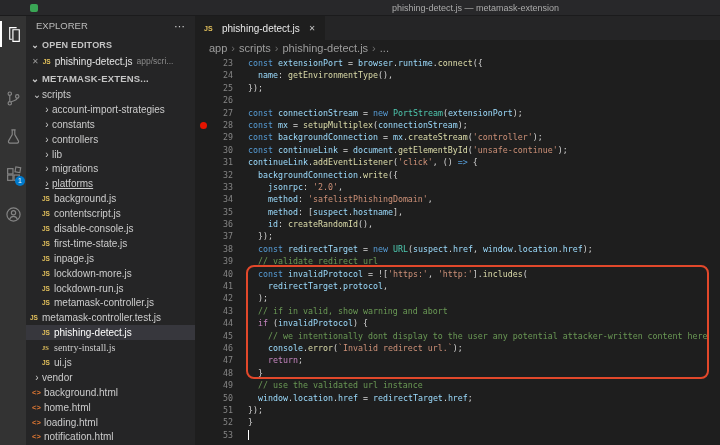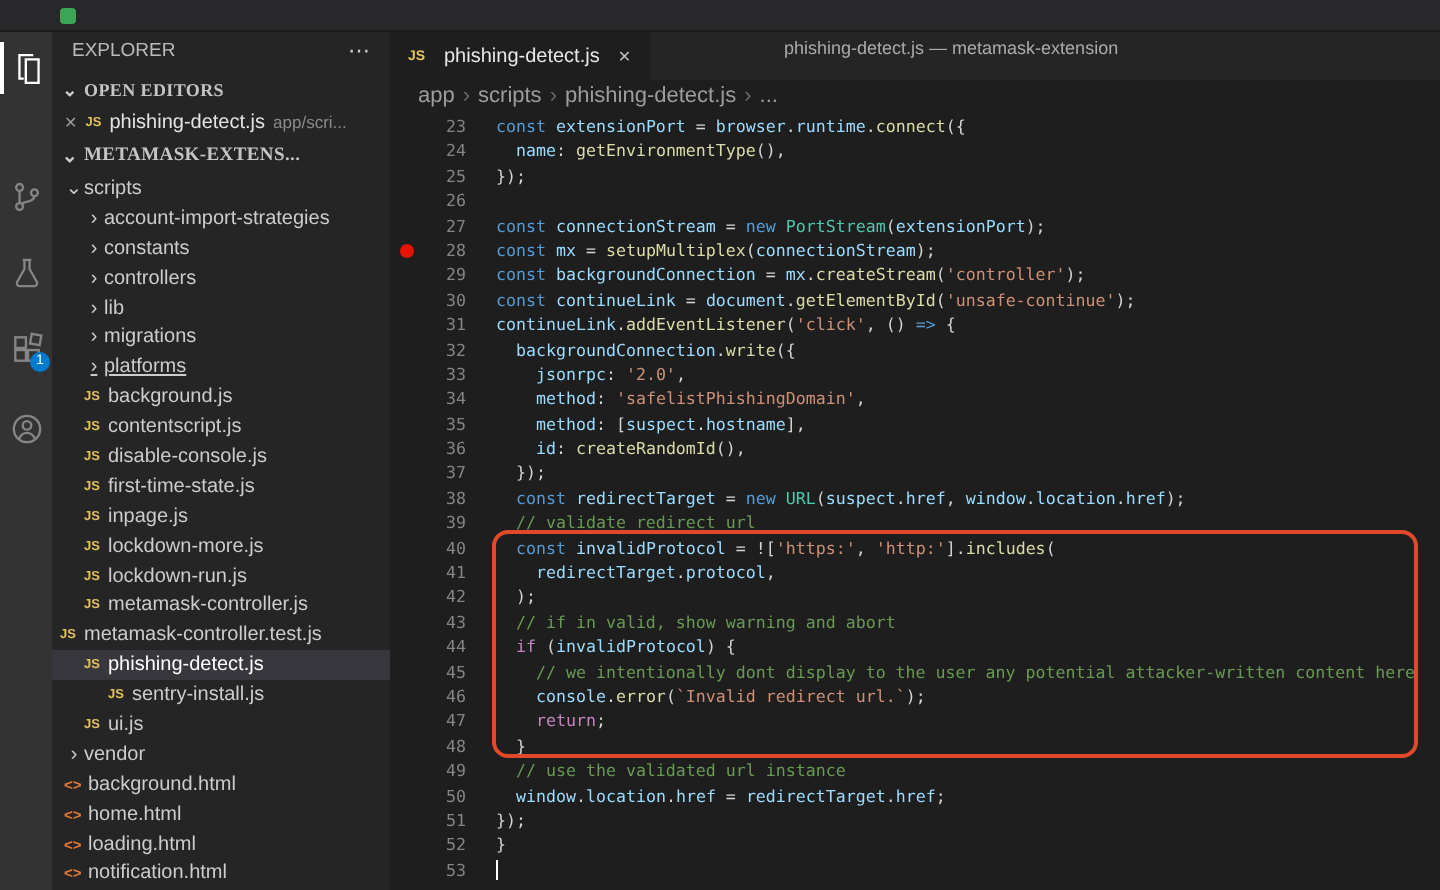--- a/index.html
+++ b/index.html
@@ -3,42 +3,42 @@
 <meta charset="utf-8">
 <style>
   * { box-sizing: border-box; margin: 0; padding: 0; }
   html,body { width:720px; height:445px; overflow:hidden; background:#1e1e1e;
               font-family:"Liberation Sans", sans-serif; }
 
   
   .titlebar { height:16px; background:#28282a; position:relative; border-bottom:1px solid #1b1b1c; }
   .win-icon { position:absolute; left:30px; top:4px; width:8px; height:8px; border-radius:2px;
               background:#3aa655; }
-  .titlebar .title { position:absolute; left:392px; top:16px; line-height:16px; font-size:9px; color:#ababab; }
+  .titlebar .title { position:absolute; left:392px; top:0; line-height:16px; font-size:9px; color:#ababab; }
 
   
   .main { display:flex; height:429px; }
 
   
   .activitybar { width:26px; background:#333333; display:flex; flex-direction:column; align-items:center; flex-shrink:0; }
   .act-item { width:26px; height:26px; display:flex; align-items:center; justify-content:center;
               color:#858585; position:relative; }
   .act-item svg { width:17px; height:17px; }
   .act-item.active { color:#ffffff; border-left:2px solid #ffffff; }
   .act-badge { position:absolute; right:1px; bottom:1px; min-width:10px; height:10px; border-radius:5px;
                background:#007acc; color:#fff; font-size:7px; line-height:10px; text-align:center; padding:0 2px; }
   .sp1{margin-top:5px} .sp2{margin-top:38px} .sp3{margin-top:12px} .sp4{margin-top:12px} .sp5{margin-top:14px}
 
   
   .sidebar { width:169px; background:#252526; color:#cccccc; flex-shrink:0; overflow:hidden; font-size:10px; }
   .sidebar-title { height:20px; line-height:20px; padding-left:10px; font-size:9.5px; color:#bbbbbb; position:relative; }
   .more-dots { position:absolute; right:10px; top:0; color:#cccccc; cursor:pointer; }
   .more-dots::before { content:"⋯"; font-size:11px; }
   .section-hdr { height:17px; display:flex; align-items:center; font-size:9px; font-weight:bold; color:#c5c5c5;
-                 padding-left:4px; letter-spacing:0.2px;font-family:Liberation Serif, serif; }
+                 padding-left:4px; letter-spacing:0.2px; }
   .section-hdr .twisty { margin-right:2px; }
   .root-hdr { height:18px; font-size:9.5px; }
   .twisty { width:10px; display:inline-block; color:#cccccc; flex-shrink:0; text-align:center; }
   .twisty.open::before { content:"⌄"; }
   .twisty.closed::before { content:"›"; }
   .open-row { height:16px; display:flex; align-items:center; padding-left:6px; white-space:nowrap; }
   .close-x { color:#9a9a9a; font-size:8px; margin-right:4px; }
   .close-x::before { content:"✕"; }
   .file-ico { width:12px; flex-shrink:0; font-weight:bold; font-size:6.5px; display:inline-block; }
   .file-ico.js::before { content:"JS"; color:#e3c15c; }
@@ -206,21 +206,21 @@
           <span class="tree-label">metamask-controller.js</span>
         </div>
         <div class="tree-row" style="padding-left: 4px;">
           <span class="file-ico js"></span>
           <span class="tree-label">metamask-controller.test.js</span>
         </div>
         <div class="tree-row selected" style="padding-left: 16px;">
           <span class="file-ico js"></span>
           <span class="tree-label">phishing-detect.js</span>
         </div>
-        <div class="tree-row" style="padding-left: 28px;">
+        <div class="tree-row" style="padding-left: 16px; font-family: Liberation Serif, serif;">
           <span class="file-ico js"></span>
           <span class="tree-label">sentry-install.js</span>
         </div>
         <div class="tree-row" style="padding-left: 16px;">
           <span class="file-ico js"></span>
           <span class="tree-label">ui.js</span>
         </div>
         <div class="tree-row" style="padding-left: 6px;">
           <span class="twisty closed"></span>
           <span class="tree-label">vendor</span>

